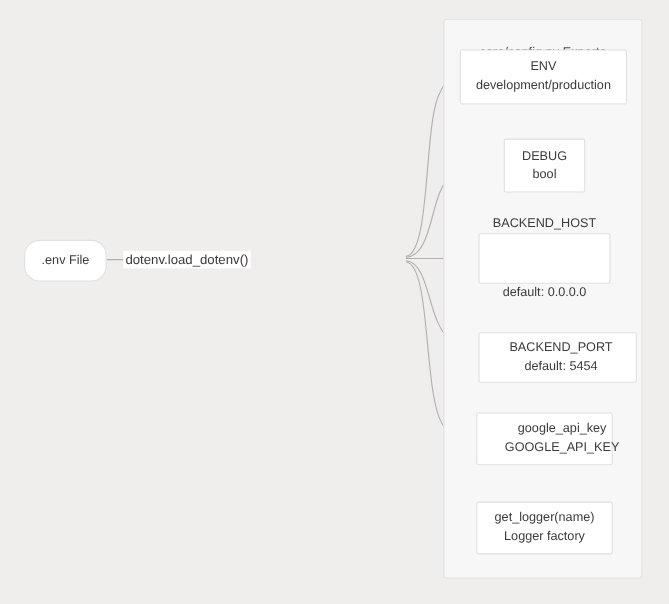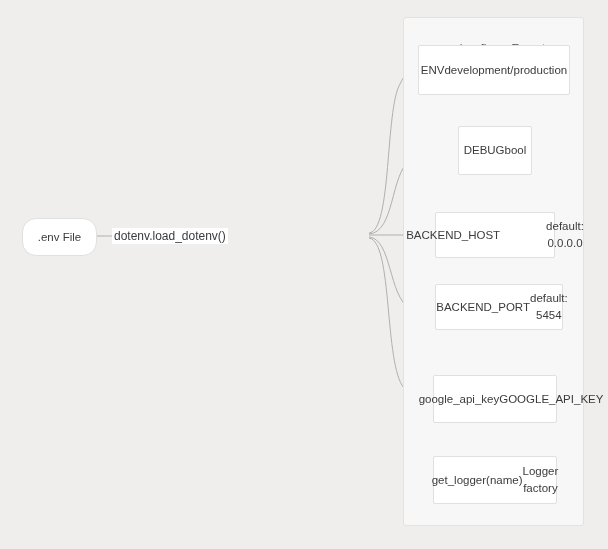--- a/index.html
+++ b/index.html
@@ -41,20 +41,21 @@
     color: #4a4a4a;
     letter-spacing: 0.05px;
   }
   .node {
     position: absolute;
     background: #ffffff;
     border: 1px solid #e0e0e0;
     border-radius: 2px;
     box-sizing: border-box;
     display: flex;
+    flex-direction: column;
     align-items: center;
     justify-content: center;
     text-align: center;
     font-size: 11.5px;
     color: #3b3b3b;
     line-height: 1.45;
     padding: 2px 6px;
   }
   .node .line2 {
     display: block;
@@ -115,21 +116,21 @@
   <div class="node" style="left:458px; top:126px; width:74px; height:49px;justify-content:center;">
     <span>DEBUG</span>
     <span class="line2">bool</span>
   </div>
 
   <div class="node" style="left:435px; top:212px; width:120px; height:46px;gap:46px;">
     <span>BACKEND_HOST</span>
     <span class="line2">default: 0.0.0.0</span>
   </div>
 
-  <div class="node" style="left:435px; top:284px; width:128px; height:46px;padding-left:12px;">
+  <div class="node" style="left:435px; top:302px; width:144px; height:46px;padding-left:12px;">
     <span>BACKEND_PORT</span>
     <span class="line2">default: 5454</span>
   </div>
 
   <div class="node" style="left:433px; top:375px; width:124px; height:48px;padding-left:38px;">
     <span>google_api_key</span>
     <span class="line2">GOOGLE_API_KEY</span>
   </div>
 
   <div class="node" style="left:433px; top:456px; width:124px; height:48px;justify-content:center;">

